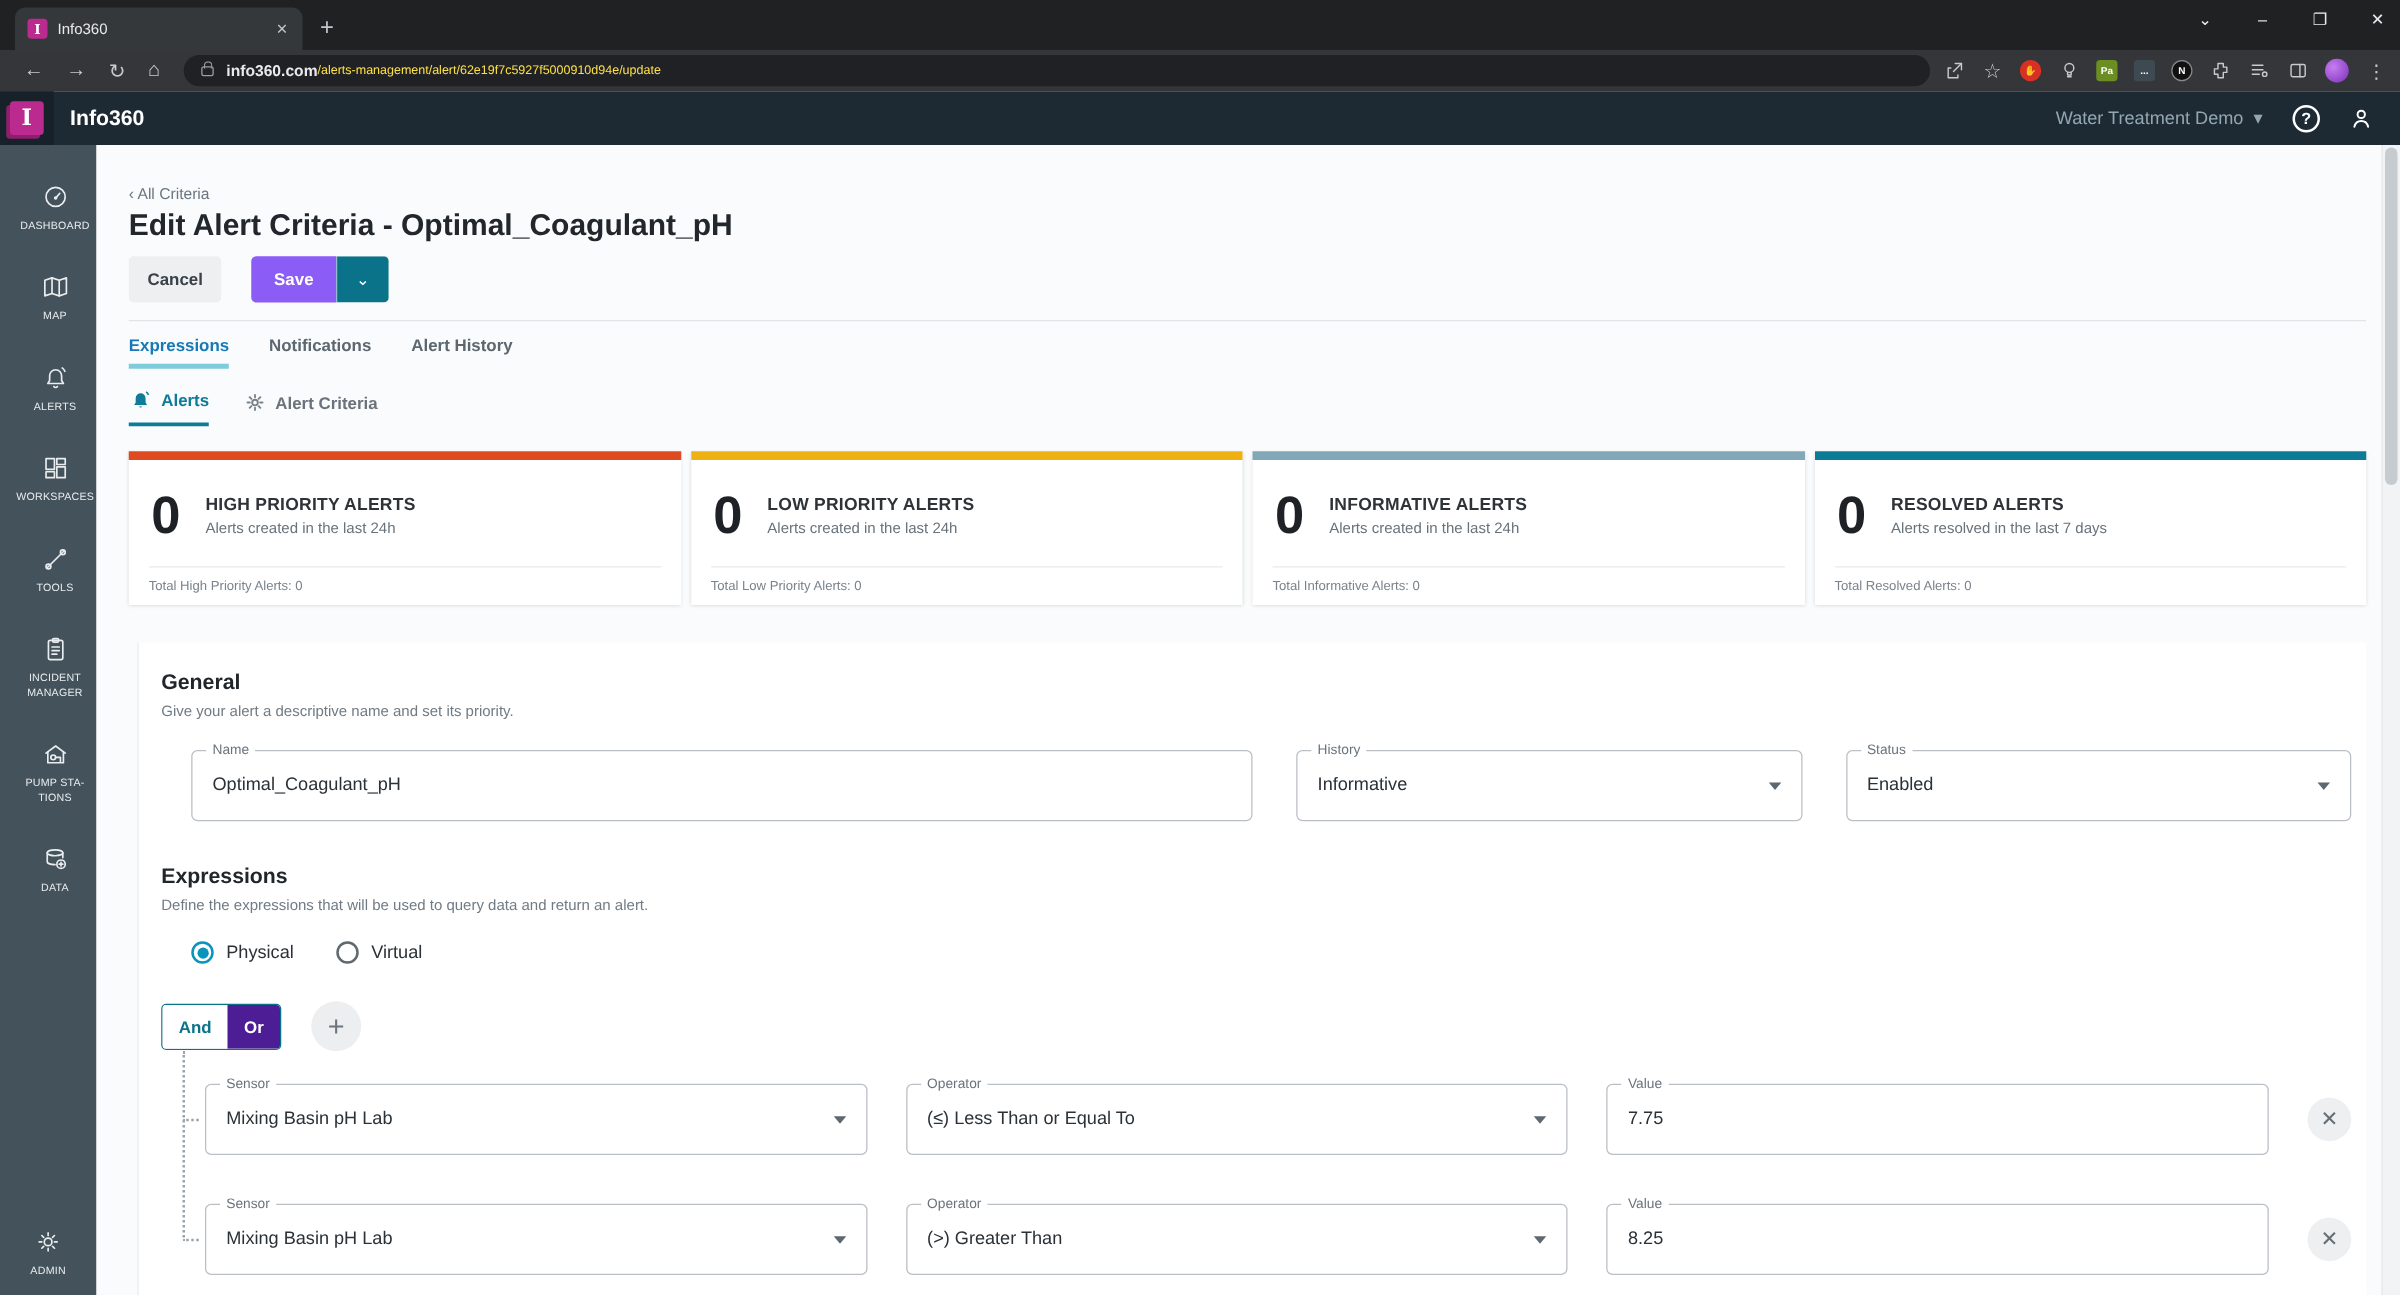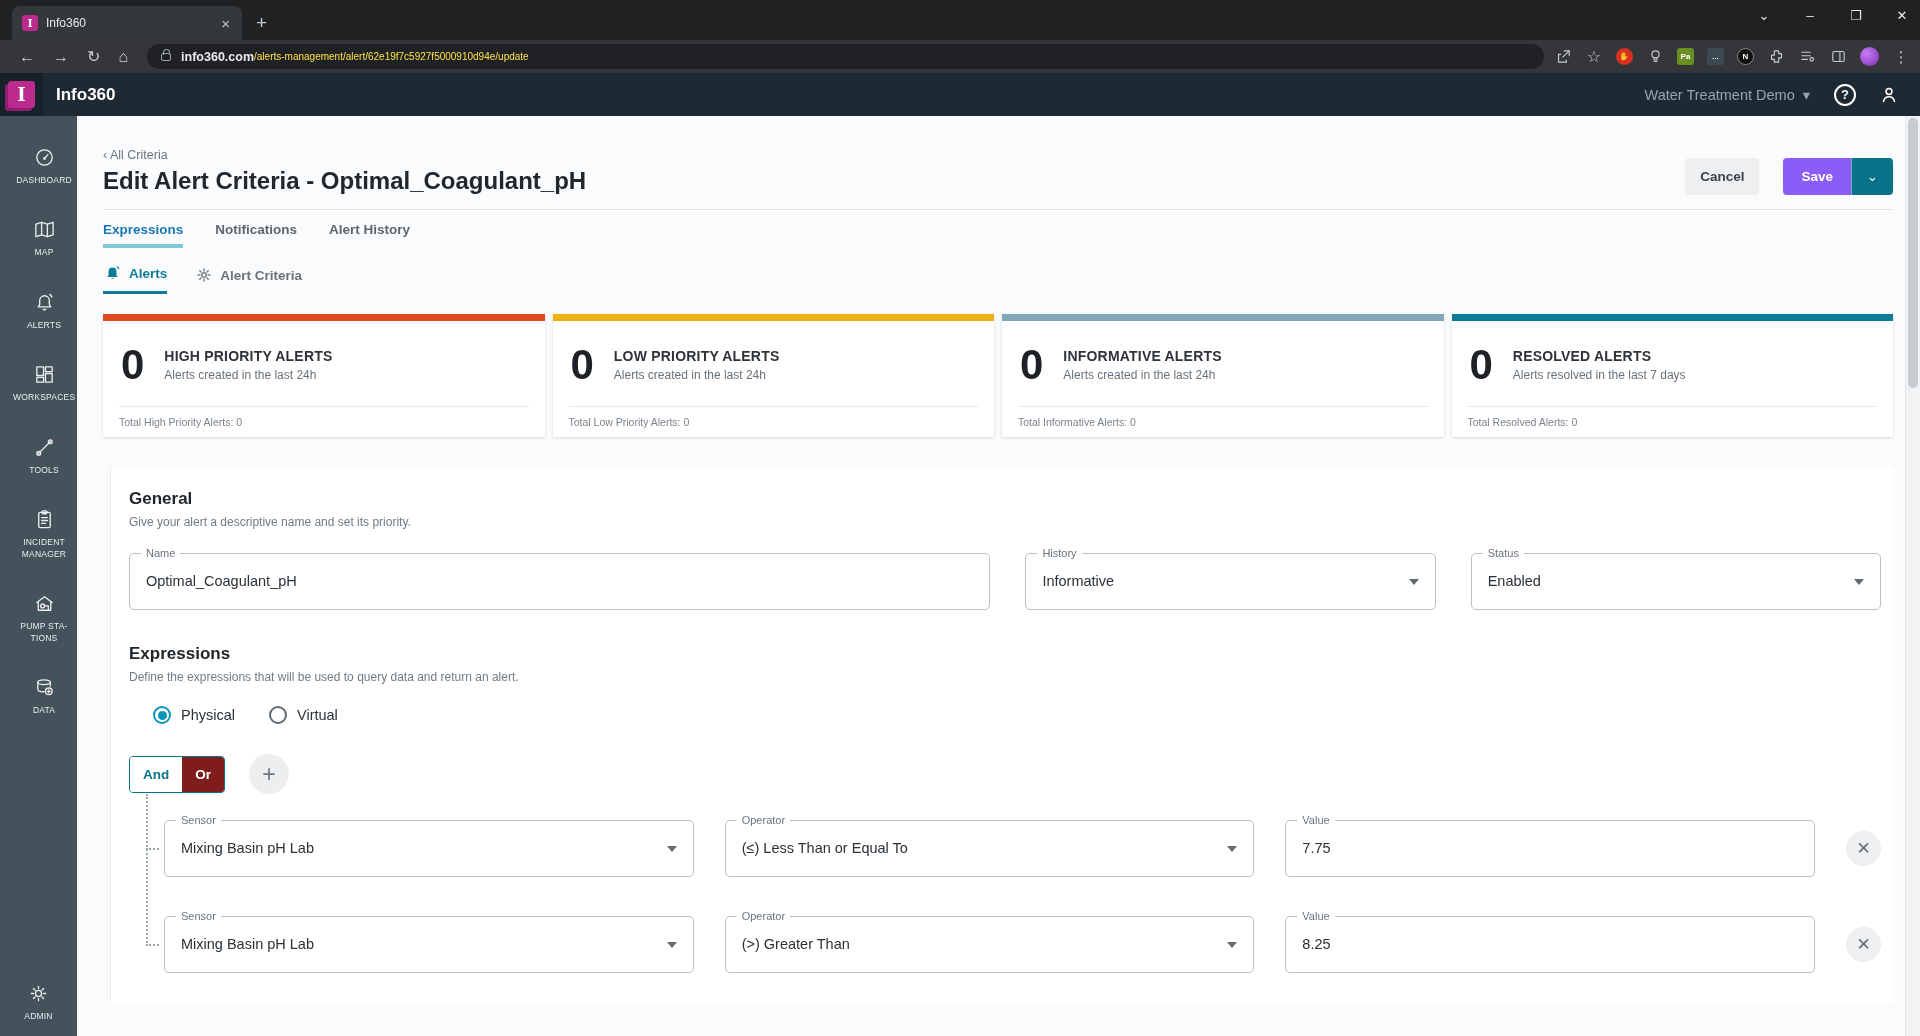--- a/index.html
+++ b/index.html
@@ -53,21 +53,21 @@
   .side-item .lbl { color:#E9EDEF; font-size:8.5px; text-align:center; width:62px; letter-spacing:.2px; line-height:1.35; }
   .side-admin { position:absolute; bottom:14px; width:77px; }
   svg.sicon { width:23px; height:23px; stroke:#E9EDEF; stroke-width:1.4; fill:none;
               stroke-linecap:round; stroke-linejoin:round; }
 
   
   .main { position:absolute; left:77px; top:116px; right:15px; bottom:0; padding:0 12px 0 26px; background:#FAFBFC; }
   .scrollbar { position:absolute; right:0; top:116px; bottom:0; width:15px; background:#F2F3F4; border-left:1px solid #E4E6E8; }
   .scroll-thumb { position:absolute; top:2px; left:2px; right:2px; height:270px; background:#C6CBCF; border-radius:6px; }
 
-  .pagehead { display:flex; justify-content:space-between; align-items:flex-start; margin-top:32px; }
+  .pagehead { display:flex; justify-content:space-between; align-items:flex-start; margin-top:32px;flex-direction:column; }
   .crumb { color:#6A7681; font-size:12.5px; }
   .page-title { color:#21272C; font-size:24px; font-weight:600; margin-top:5px; }
   .actions { display:flex; margin-top:10px; }
   .btn-cancel { background:#EDEFF0; color:#3A4248; font-size:13.5px; font-weight:600;
                 border:none; border-radius:4px; height:37px; padding:0 15px; }
   .btn-save { background:#8b5cf6; color:#fff; font-size:13.5px; font-weight:bold;
               border:none; border-radius:4px 0 0 4px; height:37px; padding:0 18px; margin-left:24px; }
   .btn-save-caret { background:#0B7389; border:none; border-left:1px solid rgba(255,255,255,.45);
               border-radius:0 4px 4px 0; height:37px; width:42px; color:#fff; font-size:13px; }
 
@@ -102,34 +102,34 @@
   .sec-sub { font-size:12px; color:#717B84; margin-top:6px; }
 
   .fld { position:relative; height:57px; border:1px solid #B9BFC4; border-radius:5px; background:#fff; }
   .fld-label { position:absolute; top:-7px; left:11px; background:#fff; padding:0 5px;
                font-size:11px; color:#6A737C; }
   .fld-value { font-size:14.5px; color:#2A3137; line-height:55px; padding-left:16px;
                white-space:nowrap; overflow:hidden; }
   .fld-arrow { position:absolute; right:16px; top:25px; width:0; height:0;
                border-left:5px solid transparent; border-right:5px solid transparent; border-top:6px solid #5E6870; }
 
-  .gen-row { display:flex; gap:35px; margin-top:24px; margin-right:12px; }
+  .gen-row { display:flex; gap:35px; margin-top:24px; margin-right:12px;margin-left:24px; }
   .fld-name { flex:884 0 0; }
   .fld-sm { flex:420 0 0; }
 
   .radio-row { display:flex; align-items:center; gap:34px; margin-top:22px;padding-left:24px; }
   .radio { display:flex; align-items:center; gap:10px; font-size:14.5px; color:#2A3137; }
   .rdot { width:18px; height:18px; border-radius:50%; border:2px solid #5F6970; position:relative; }
   .rdot.on { border-color:#0A93BB; }
   .rdot.on:after { content:""; position:absolute; inset:2.5px; border-radius:50%; background:#0A93BB; }
 
   .logic-row { display:flex; align-items:center; margin-top:30px; }
   .andor { display:inline-flex; border:1.5px solid #0B7389; border-radius:4px; overflow:hidden; height:37px; }
   .andor .and { background:#fff; color:#0B7389; font-weight:bold; font-size:13.5px; border:none; padding:0 13px; }
-  .andor .or { background:#7f1d1d; color:#fff; font-weight:bold; font-size:13.5px; border:none; padding:0 13px; }
+  .andor .or { background:#4c1d95; color:#fff; font-weight:bold; font-size:13.5px; border:none; padding:0 13px; }
   .plus-btn { width:40px; height:40px; border-radius:50%; background:#ECEEF0; border:none;
               color:#6C757D; font-size:23px; line-height:1; margin-left:24px; }
 
   .expr-rows { position:relative; margin-top:26px; }
   .connector { position:absolute; left:17px; top:-26px; height:152px; border-left:2px dotted #9AA4AB; }
   .stub { position:absolute; left:17px; width:13px; border-top:2px dotted #9AA4AB; }
   .stub.s1 { top:28px; } .stub.s2 { top:124px; }
   .expr-row { display:flex; gap:31px; margin:0 12px 0 35px; align-items:center; }
   .expr-row + .expr-row { margin-top:39px; }
   .fld-eq { flex:525 0 0; }

